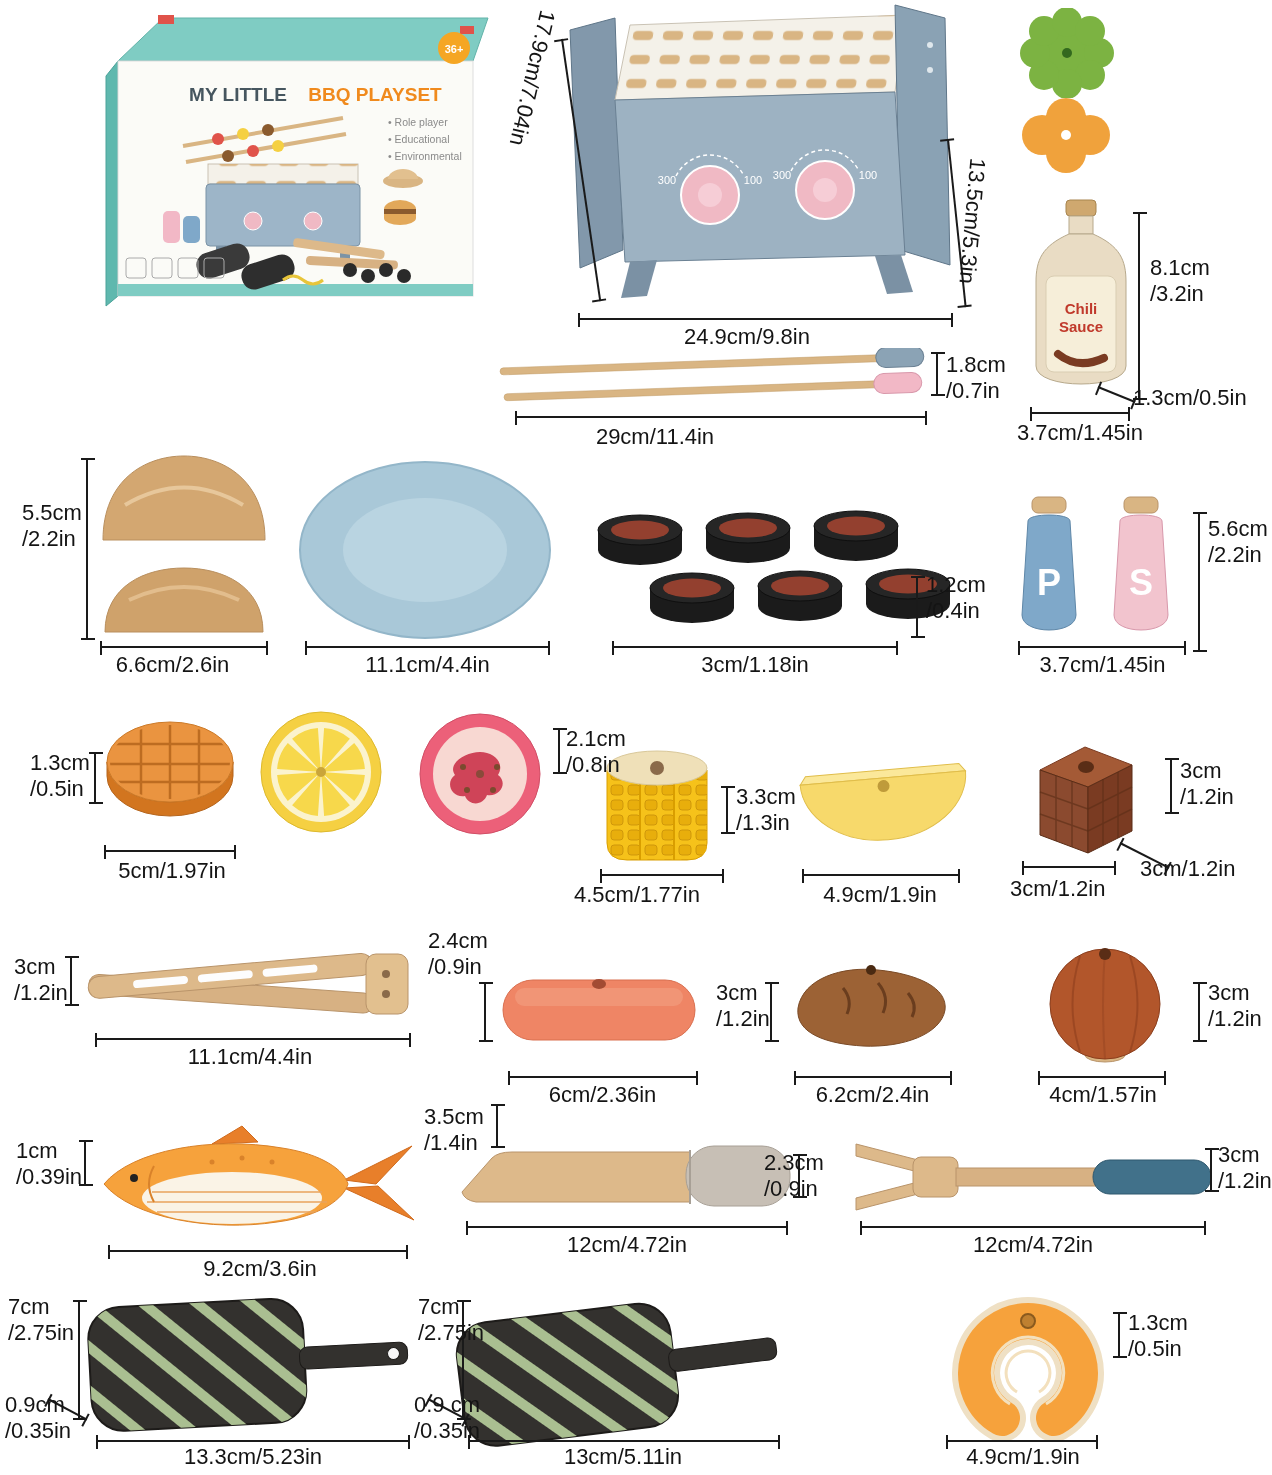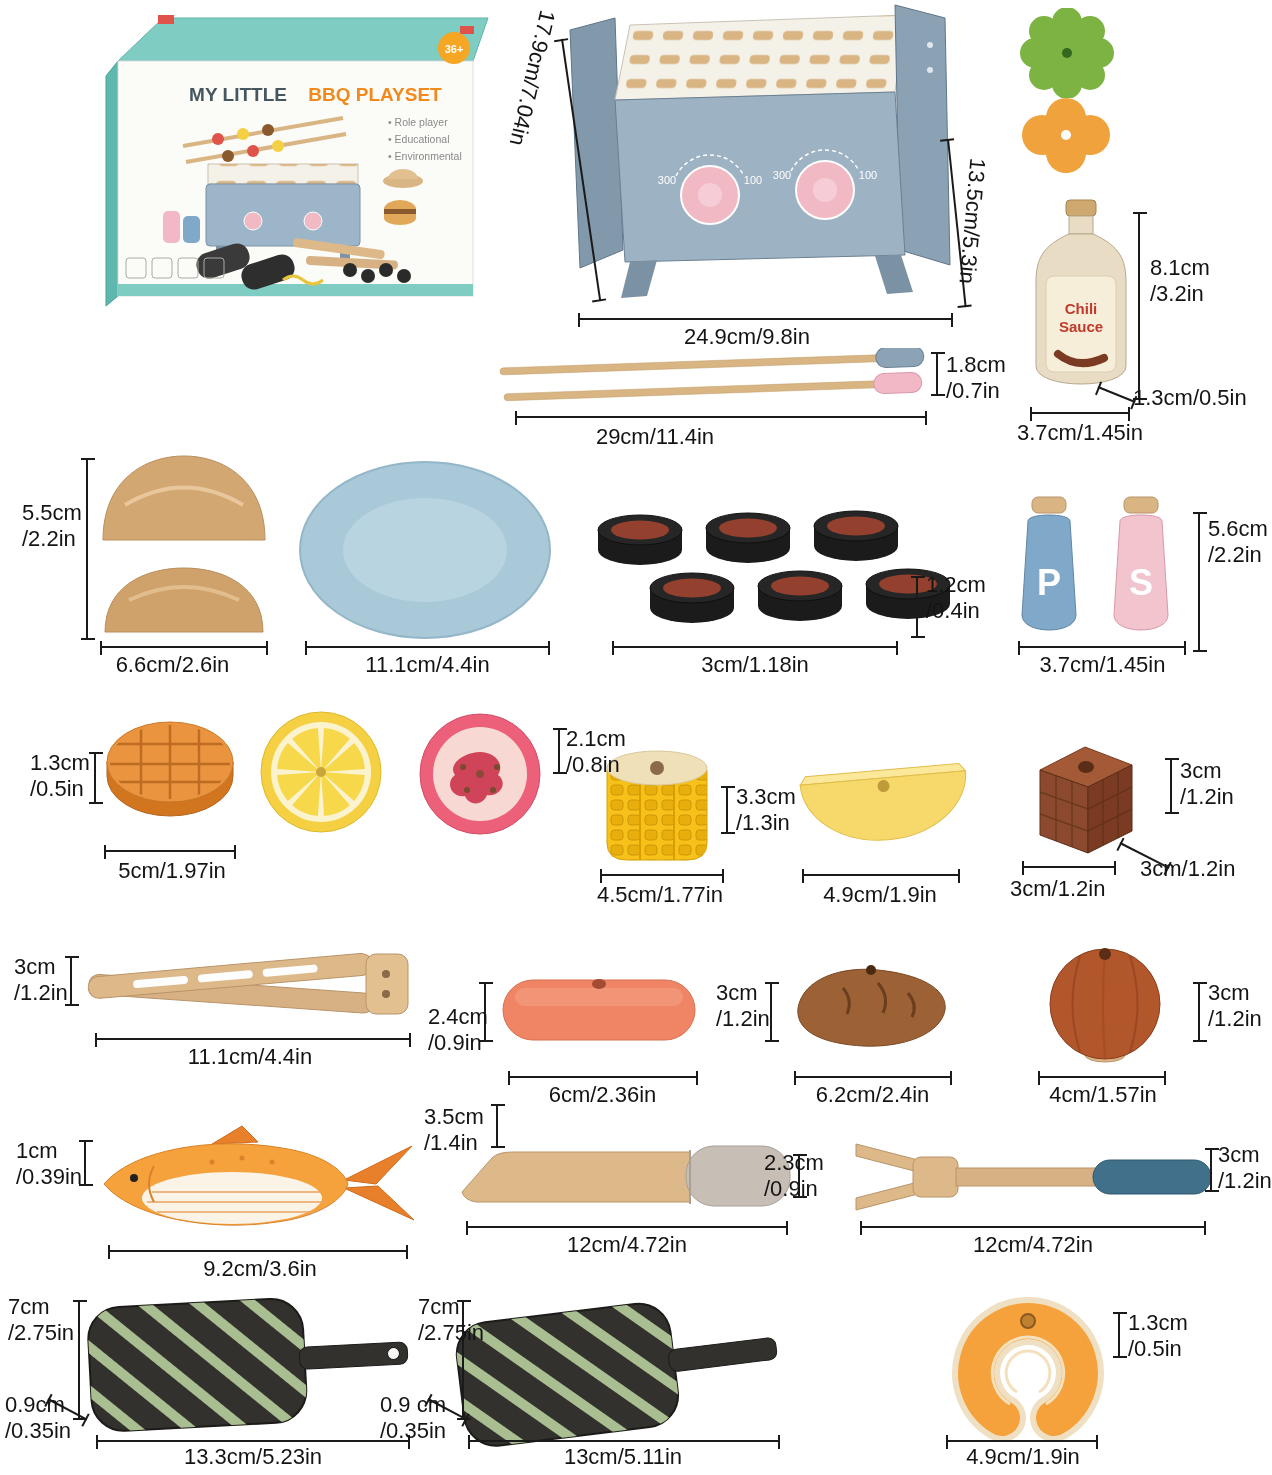--- a/index.html
+++ b/index.html
@@ -441,30 +441,30 @@
   <div class="dim" style="left:1208px;top:516px">5.6cm
 /2.2in</div>
   <div class="dim c" style="left:1015px;top:652px;width:175px">3.7cm/1.45in</div>
   <div class="dim" style="left:30px;top:750px">1.3cm
 /0.5in</div>
   <div class="dim c" style="left:97px;top:858px;width:150px">5cm/1.97in</div>
   <div class="dim" style="left:566px;top:726px">2.1cm
 /0.8in</div>
   <div class="dim" style="left:736px;top:784px">3.3cm
 /1.3in</div>
-  <div class="dim c" style="left:585px;top:882px;width:150px">4.5cm/1.77in</div>
+  <div class="dim c" style="left:562px;top:882px;width:150px">4.5cm/1.77in</div>
   <div class="dim c" style="left:800px;top:882px;width:160px">4.9cm/1.9in</div>
   <div class="dim" style="left:1180px;top:758px">3cm
 /1.2in</div>
   <div class="dim" style="left:1140px;top:856px">3cm/1.2in</div>
   <div class="dim" style="left:1010px;top:876px">3cm/1.2in</div>
   <div class="dim" style="left:14px;top:954px">3cm
 /1.2in</div>
   <div class="dim c" style="left:150px;top:1044px;width:200px">11.1cm/4.4in</div>
-  <div class="dim" style="left:428px;top:1004px">2.4cm
+  <div class="dim" style="left:428px;top:928px">2.4cm
 /0.9in</div>
   <div class="dim c" style="left:510px;top:1082px;width:185px">6cm/2.36in</div>
   <div class="dim" style="left:716px;top:980px">3cm
 /1.2in</div>
   <div class="dim c" style="left:780px;top:1082px;width:185px">6.2cm/2.4in</div>
   <div class="dim" style="left:1208px;top:980px">3cm
 /1.2in</div>
   <div class="dim c" style="left:1028px;top:1082px;width:150px">4cm/1.57in</div>
   <div class="dim" style="left:16px;top:1138px">1cm
 /0.39in</div>
@@ -477,20 +477,20 @@
   <div class="dim c" style="left:933px;top:1232px;width:200px">12cm/4.72in</div>
   <div class="dim" style="left:1218px;top:1142px">3cm
 /1.2in</div>
   <div class="dim" style="left:8px;top:1294px">7cm
 /2.75in</div>
   <div class="dim" style="left:5px;top:1392px">0.9cm
 /0.35in</div>
   <div class="dim c" style="left:153px;top:1444px;width:200px">13.3cm/5.23in</div>
   <div class="dim" style="left:418px;top:1294px">7cm
 /2.75in</div>
-  <div class="dim" style="left:380px;top:1392px">0.9 cm
+  <div class="dim" style="left:414px;top:1392px">0.9 cm
 /0.35in</div>
   <div class="dim c" style="left:528px;top:1444px;width:190px">13cm/5.11in</div>
   <div class="dim" style="left:1128px;top:1310px">1.3cm
 /0.5in</div>
   <div class="dim c" style="left:943px;top:1444px;width:160px">4.9cm/1.9in</div>
 
 </div>
 
 </body></html>

